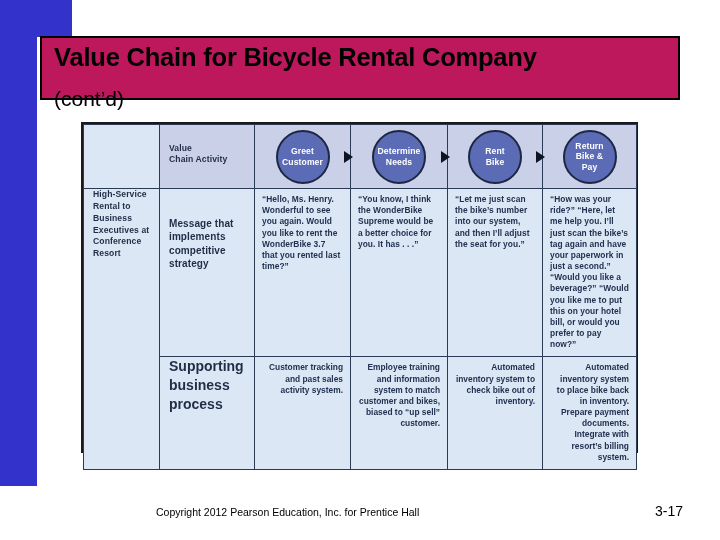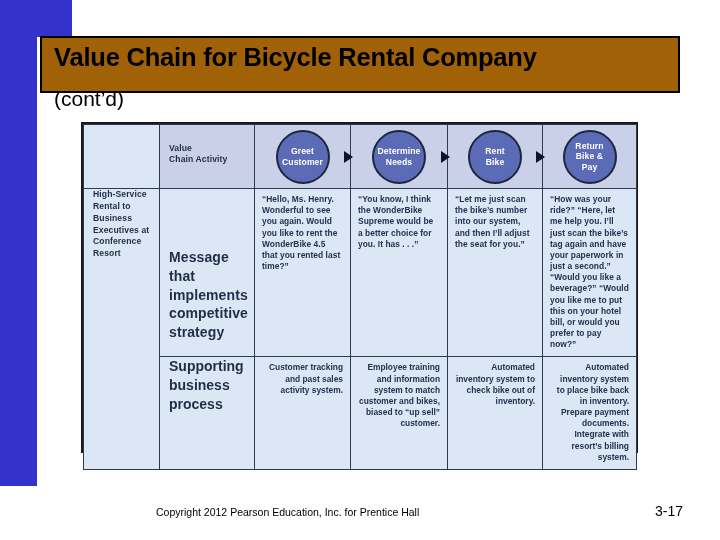--- a/index.html
+++ b/index.html
@@ -26,23 +26,23 @@
     position: absolute;
     left: 0; top: 37px;
     width: 37px; height: 449px;
     background: #3333cc;
   }
 
   
   #title-box {
     position: absolute;
     left: 40px; top: 36px;
-    width: 640px; height: 57px;
+    width: 640px; height: 64px;
     border: 2px solid #000000;
-    background: #a16207;
+    background: #be185d;
     box-sizing: border-box;
     padding: 5px 0 0 12px;
   }
   #title-line1 {
     font-size: 25.5px;
     font-weight: bold;
     color: #000000;
     letter-spacing: -0.2px;
     line-height: 1.12;
     white-space: nowrap;
@@ -142,27 +142,26 @@
     font-weight: bold;
     color: #1f2d46;
     padding: 0 6px 0 9px;
     line-height: 1.38;
     letter-spacing: 0.1px;
   }
   .rowlabel-cell {
     vertical-align: top;
   }
   .rowlabel-text {
-    font-size: 14px;
+    font-size: 10px;
     font-weight: bold;
     color: #1f2d46;
     padding: 28px 6px 0 9px;
     line-height: 1.34;
     letter-spacing: 0.1px;
-    margin-top: 31px;
   }
   .msg-text {
     font-size: 8.4px;
     font-weight: bold;
     color: #223150;
     padding: 5px 7px 6px 7px;
     line-height: 1.33;
     letter-spacing: 0.05px;
   }
   .support-rowlabel {
@@ -253,21 +252,21 @@
       </tr>
 
       <tr>
         <td class="scope-cell" rowspan="2">
           <div class="scope-text">High-Service Rental to Business Executives at Conference Resort</div>
         </td>
         <td class="rowlabel-cell">
           <div class="rowlabel-text">Message that implements competitive strategy</div>
         </td>
         <td>
-          <div class="msg-text">“Hello, Ms. Henry. Wonderful to see you again. Would you like to rent the WonderBike 4.5 that you rented last time?”</div>
+          <div class="msg-text">“Hello, Ms. Henry. Wonderful to see you again. Would you like to rent the WonderBike 3.7 that you rented last time?”</div>
         </td>
         <td>
           <div class="msg-text">“You know, I think the WonderBike Supreme would be a better choice for you. It has . . .”</div>
         </td>
         <td>
           <div class="msg-text">“Let me just scan the bike’s number into our system, and then I’ll adjust the seat for you.”</div>
         </td>
         <td>
           <div class="msg-text">“How was your ride?” “Here, let me help you. I’ll just scan the bike’s tag again and have your paperwork in just a second.” “Would you like a beverage?” “Would you like me to put this on your hotel bill, or would you prefer to pay now?”</div>
         </td>

